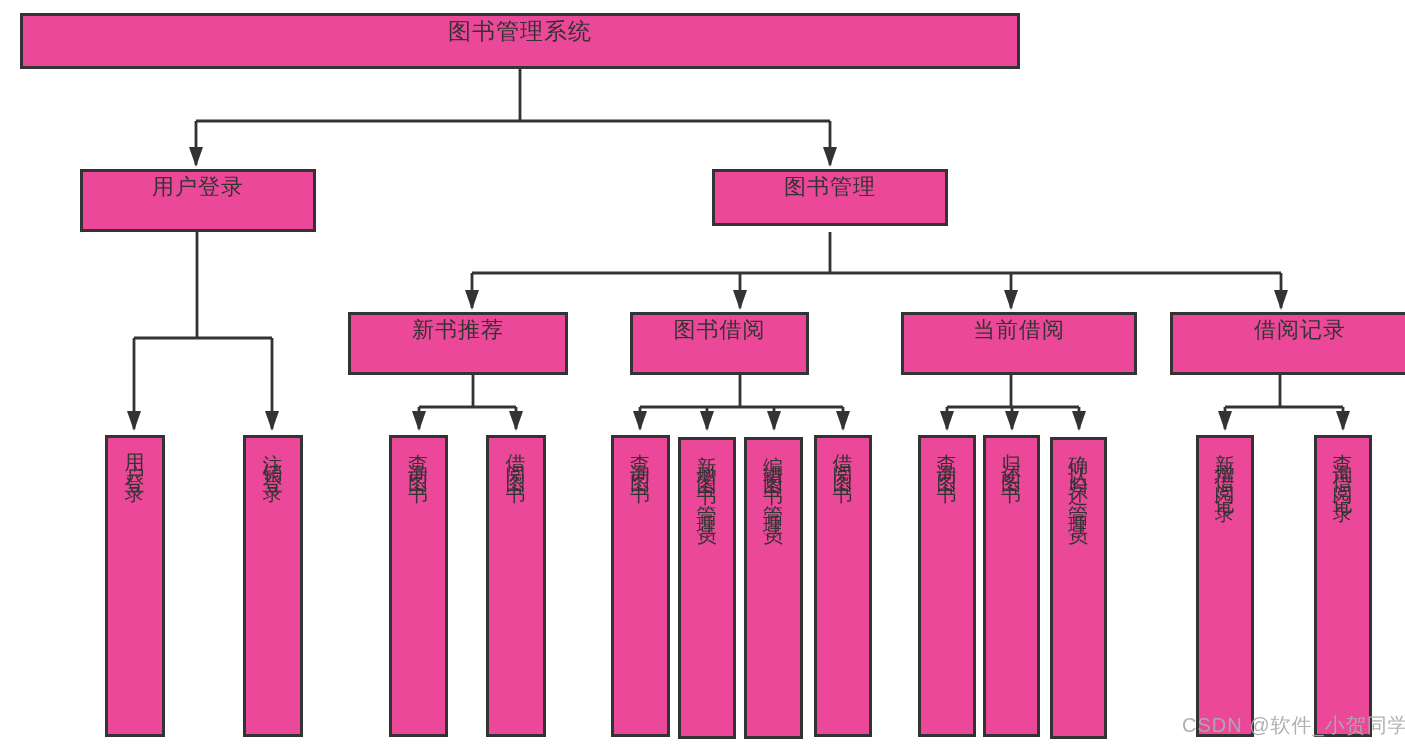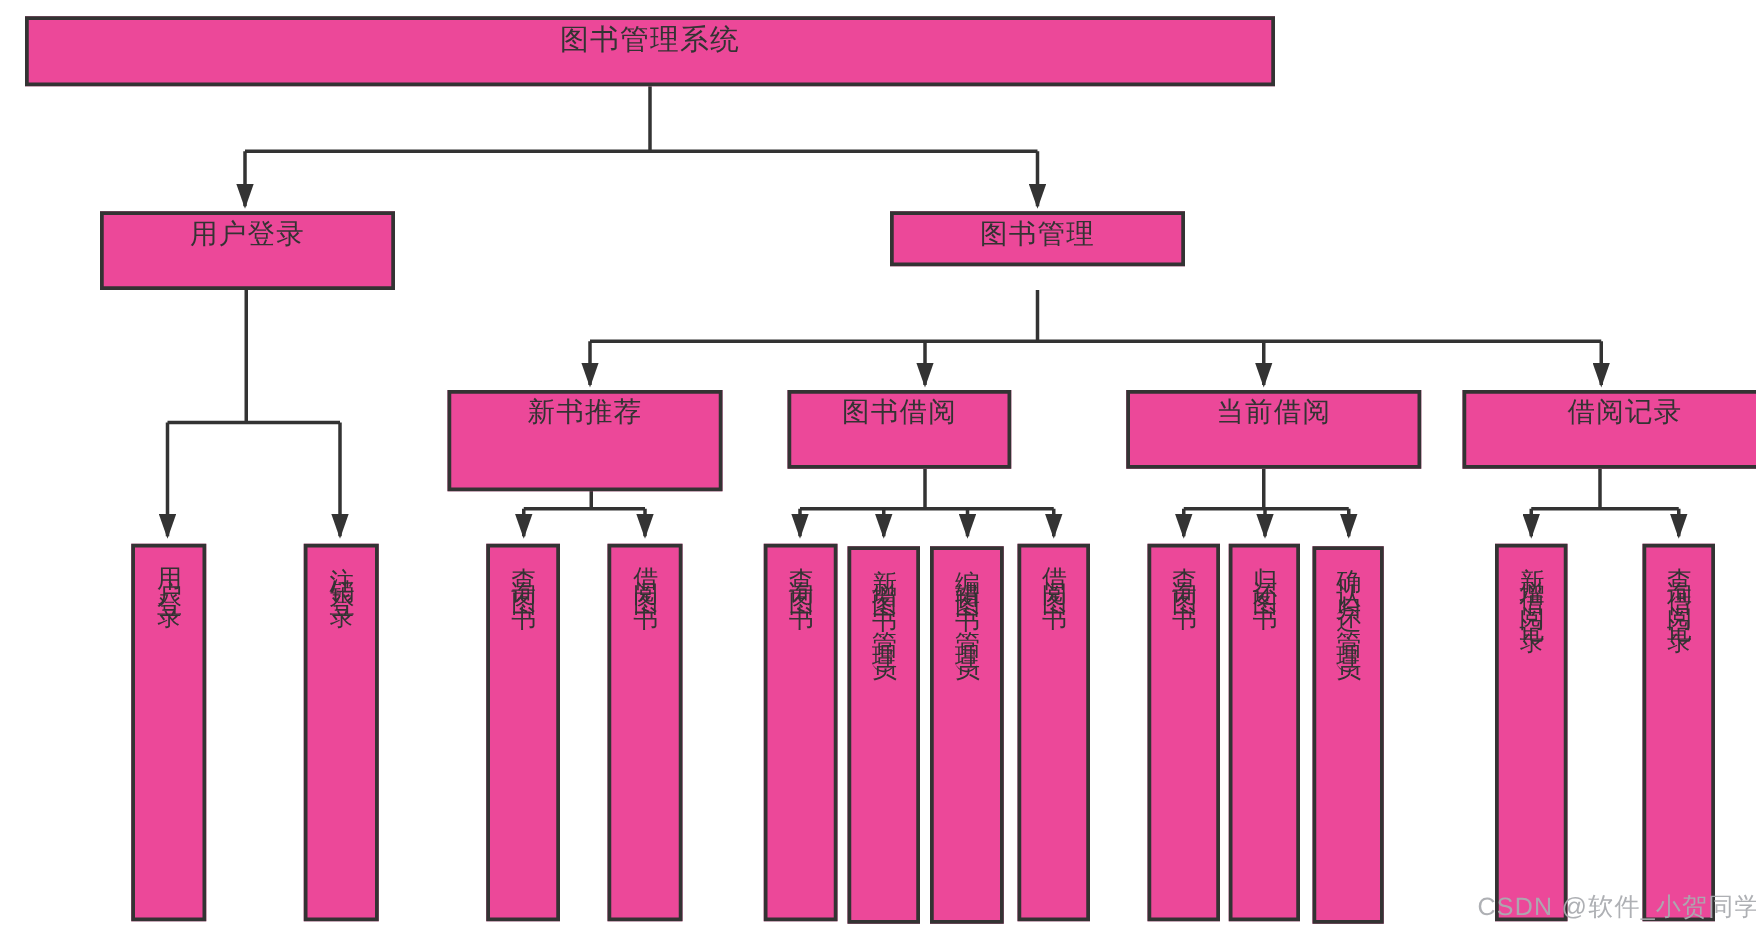--- a/index.html
+++ b/index.html
@@ -116,25 +116,25 @@
     </g>
   </svg>
 
   <div class="node node-h node-root" style="left:20px; top:13px; width:1000px; height:56px">
     <span>图书管理系统</span>
   </div>
 
   <div class="node node-h" style="left:80px; top:169px; width:236px; height:63px">
     <span>用户登录</span>
   </div>
-  <div class="node node-h" style="left:712px; top:169px; width:236px; height:44px">
+  <div class="node node-h" style="left:712px; top:169px; width:236px; height:57px">
     <span>图书管理</span>
   </div>
 
-  <div class="node node-h" style="left:358px; top:312px; width:220px; height:81px">
+  <div class="node node-h" style="left:348px; top:312px; width:220px; height:63px">
     <span>新书推荐</span>
   </div>
   <div class="node node-h" style="left:630px; top:312px; width:179px; height:63px">
     <span>图书借阅</span>
   </div>
   <div class="node node-h" style="left:901px; top:312px; width:236px; height:63px">
     <span>当前借阅</span>
   </div>
   <div class="node node-h" style="left:1170px; top:312px; width:260px; height:63px">
     <span>借阅记录</span>

